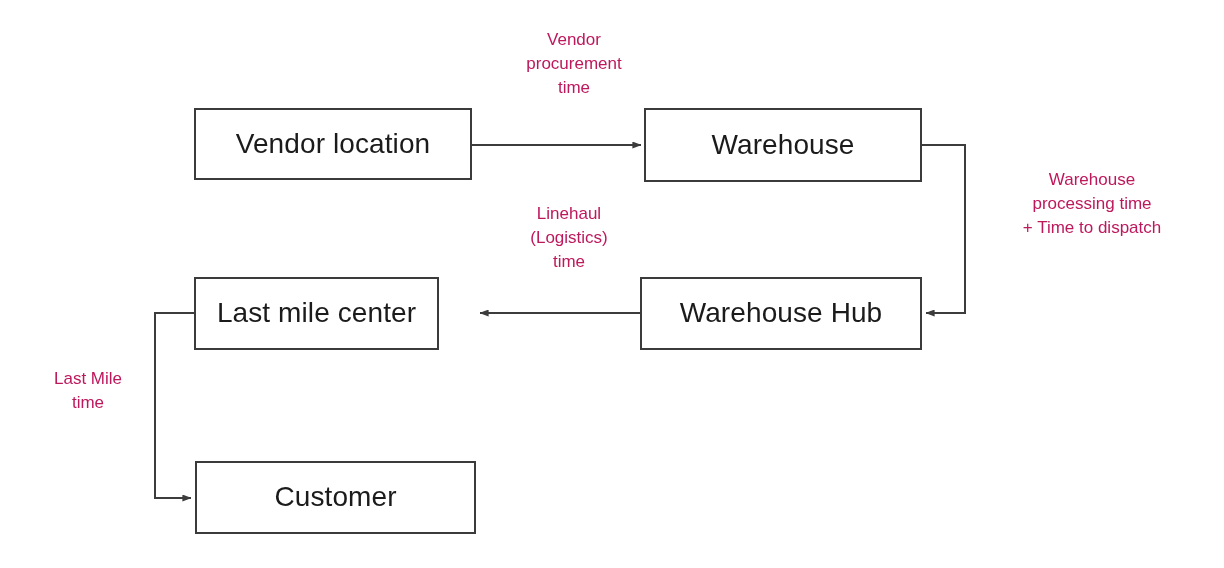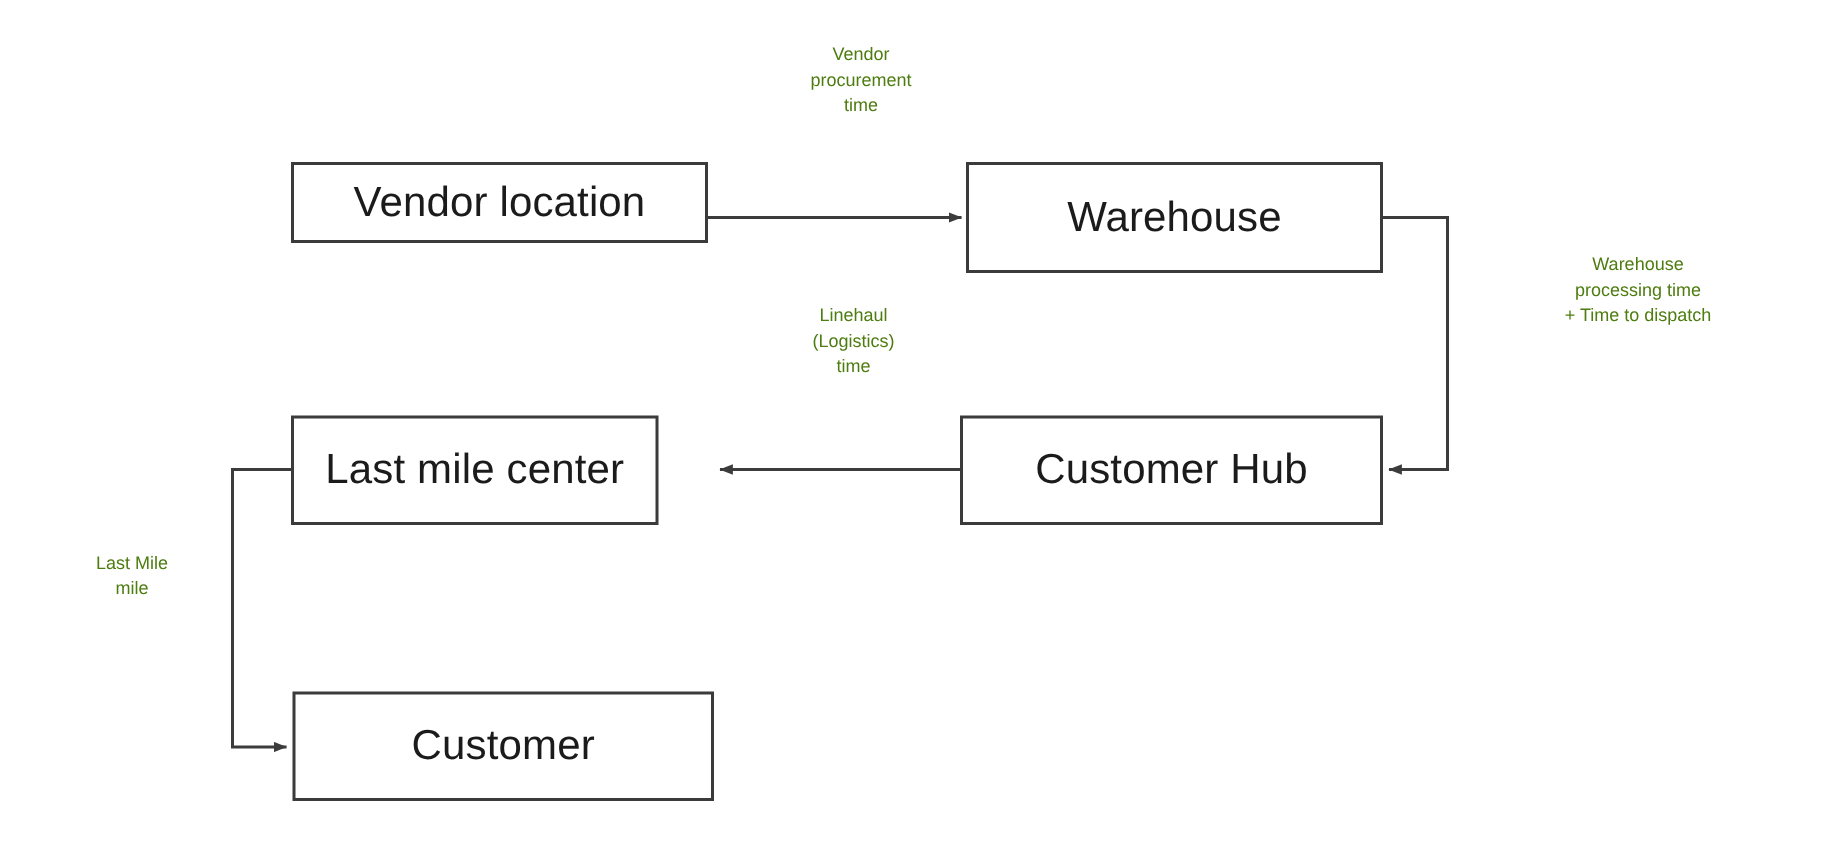--- a/index.html
+++ b/index.html
@@ -37,22 +37,22 @@
     justify-content: center;
     color: #1b1b1b;
     font-size: 28px;
     line-height: 1.1;
     letter-spacing: 0.1px;
     white-space: nowrap;
     z-index: 2;
   }
   .edge-label {
     position: absolute;
-    color: #4d7c0f;
-    font-size: 12px;
+    color: #be185d;
+    font-size: 17px;
     line-height: 1.42;
     text-align: center;
     white-space: pre-line;
     z-index: 3;
     background: transparent;
   }
 </style>
 </head>
 <body>
 
@@ -67,48 +67,48 @@
 
     <path d="M 472 145 L 641 145" fill="none" stroke="#3c3c3c" stroke-width="2" marker-end="url(#arrowhead)"></path>
 
     <path d="M 922 145 L 965 145 L 965 313 L 926 313" fill="none" stroke="#3c3c3c" stroke-width="2" stroke-linejoin="miter" marker-end="url(#arrowhead)"></path>
 
     <path d="M 640 313 L 480 313" fill="none" stroke="#3c3c3c" stroke-width="2" marker-end="url(#arrowhead)"></path>
 
     <path d="M 194 313 L 155 313 L 155 498 L 191 498" fill="none" stroke="#3c3c3c" stroke-width="2" stroke-linejoin="miter" marker-end="url(#arrowhead)"></path>
   </svg>
 
-  <div class="node" style="left:194px; top:108px; width:278px; height:54px;">
+  <div class="node" style="left:194px; top:108px; width:278px; height:72px;">
     <span>Vendor location</span>
   </div>
 
   <div class="node" style="left:644px; top:108px; width:278px; height:74px;">
     <span>Warehouse</span>
   </div>
 
   <div class="node" style="left:194px; top:277px; width:245px; height:73px;">
     <span>Last mile center</span>
   </div>
 
   <div class="node" style="left:640px; top:277px; width:282px; height:73px;">
-    <span>Customer Hub</span>
+    <span>Warehouse Hub</span>
   </div>
 
   <div class="node" style="left:195px; top:461px; width:281px; height:73px;text-align:center;">
     <span>Customer</span>
   </div>
 
   <div class="edge-label" style="left:508px; top:28px; width:132px;">Vendor
 procurement
 time</div>
 
   <div class="edge-label" style="left:992px; top:168px; width:200px;">Warehouse
 processing time
 + Time to dispatch</div>
 
   <div class="edge-label" style="left:496px; top:202px; width:146px;">Linehaul
 (Logistics)
 time</div>
 
   <div class="edge-label" style="left:36px; top:367px; width:104px;">Last Mile
-mile</div>
+time</div>
 
 </div>
 
 </body></html>

